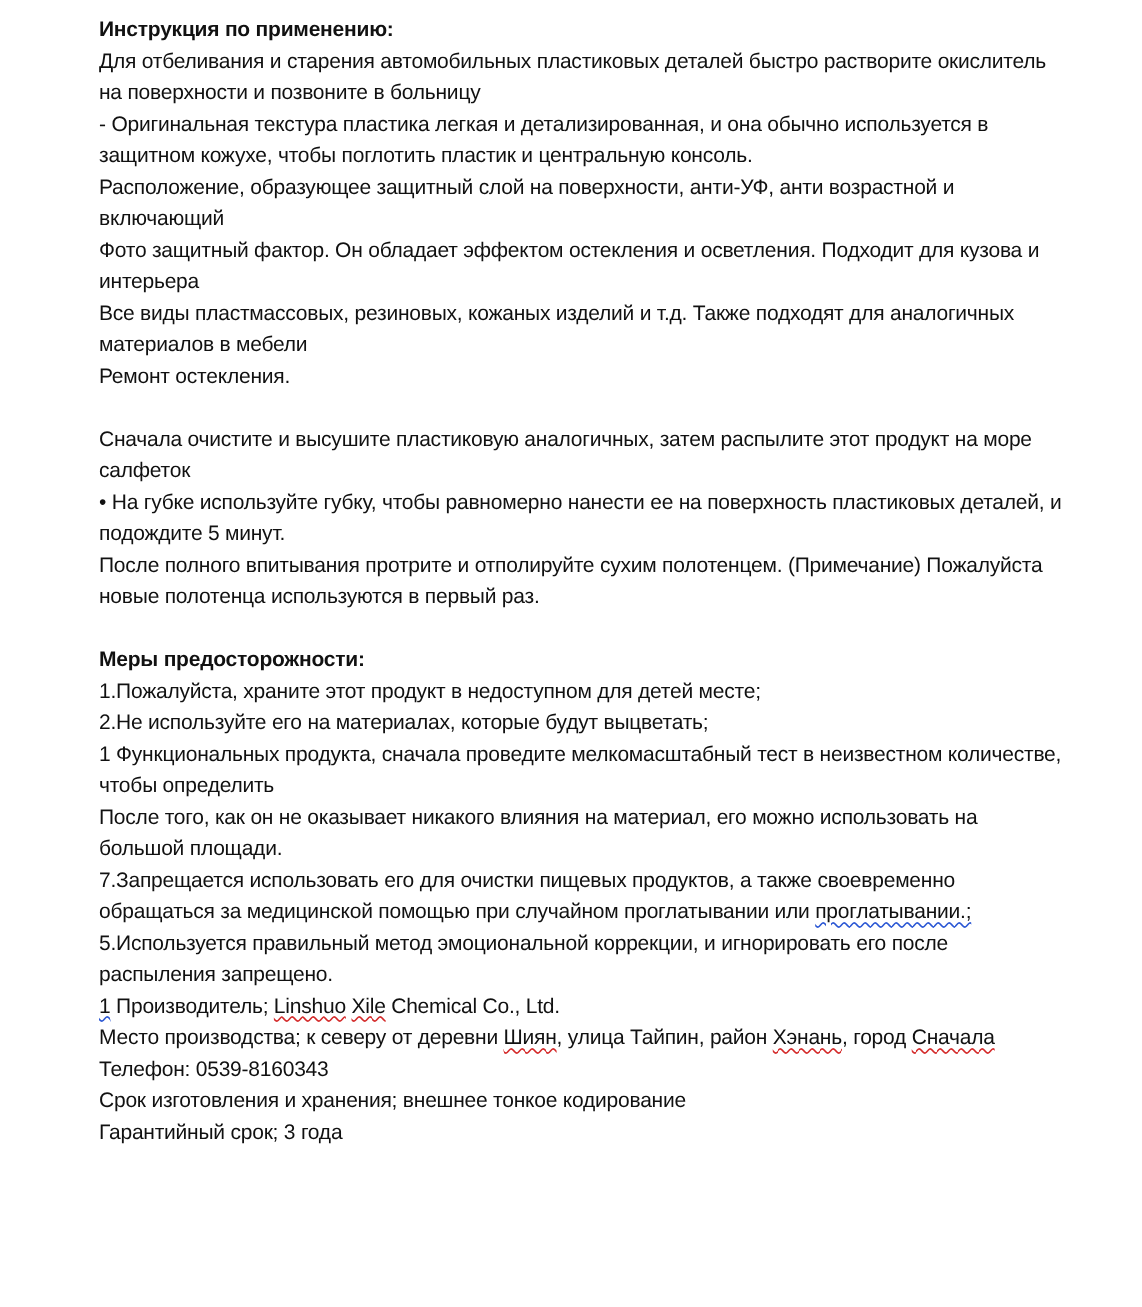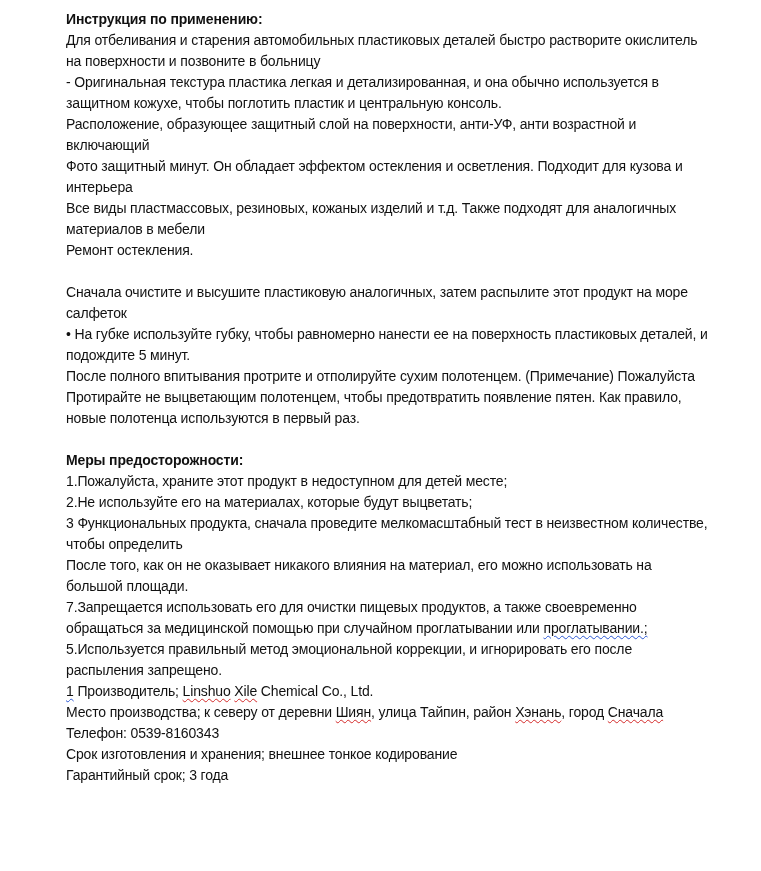--- a/index.html
+++ b/index.html
@@ -53,40 +53,39 @@
 
 <div class="doc">
 
   <div class="line heading">Инструкция по применению:</div>
   <div class="line">Для отбеливания и старения автомобильных пластиковых деталей быстро растворите окислитель</div>
   <div class="line">на поверхности и позвоните в больницу</div>
   <div class="line">- Оригинальная текстура пластика легкая и детализированная, и она обычно используется в</div>
   <div class="line">защитном кожухе, чтобы поглотить пластик и центральную консоль.</div>
   <div class="line">Расположение, образующее защитный слой на поверхности, анти-УФ, анти возрастной и</div>
   <div class="line">включающий</div>
-  <div class="line">Фото защитный минут. Он обладает эффектом остекления и осветления. Подходит для кузова и</div>
+  <div class="line">Фото защитный фактор. Он обладает эффектом остекления и осветления. Подходит для кузова и</div>
   <div class="line">интерьера</div>
   <div class="line">Все виды пластмассовых, резиновых, кожаных изделий и т.д. Также подходят для аналогичных</div>
   <div class="line">материалов в мебели</div>
   <div class="line">Ремонт остекления.</div>
   <div class="blank"></div>
 
   <div class="line">Сначала очистите и высушите пластиковую аналогичных, затем распылите этот продукт на море</div>
   <div class="line">салфеток</div>
   <div class="line">• На губке используйте губку, чтобы равномерно нанести ее на поверхность пластиковых деталей, и</div>
   <div class="line">подождите 5 минут.</div>
   <div class="line">После полного впитывания протрите и отполируйте сухим полотенцем. (Примечание) Пожалуйста</div>
-  <div class="line">Протирайте не выцветающим полотенцем, чтобы предотвратить появление пятен. Как правило,</div>
   <div class="line">новые полотенца используются в первый раз.</div>
   <div class="blank"></div>
 
   <div class="line heading">Меры предосторожности:</div>
   <div class="line">1.Пожалуйста, храните этот продукт в недоступном для детей месте;</div>
   <div class="line">2.Не используйте его на материалах, которые будут выцветать;</div>
-  <div class="line">3 Функциональных продукта, сначала проведите мелкомасштабный тест в неизвестном количестве,</div>
+  <div class="line">1 Функциональных продукта, сначала проведите мелкомасштабный тест в неизвестном количестве,</div>
   <div class="line">чтобы определить</div>
   <div class="line">После того, как он не оказывает никакого влияния на материал, его можно использовать на</div>
   <div class="line">большой площади.</div>
   <div class="line">7.Запрещается использовать его для очистки пищевых продуктов, а также своевременно</div>
   <div class="line"><span>обращаться за медицинской помощью при случайном проглатывании или </span><span class="spell-blue">проглатывании.;</span></div>
   <div class="line">5.Используется правильный метод эмоциональной коррекции, и игнорировать его после</div>
   <div class="line">распыления запрещено.</div>
 
   <div class="line"><span class="spell-blue">1</span><span> Производитель; </span><span class="spell">Linshuo</span><span> </span><span class="spell">Xile</span><span> Chemical Co., Ltd.</span></div>
   <div class="line"><span>Место производства; к северу от деревни </span><span class="spell">Шиян</span><span>, улица Тайпин, район </span><span class="spell">Хэнань</span><span>, город </span><span class="spell">Сначала</span></div>

